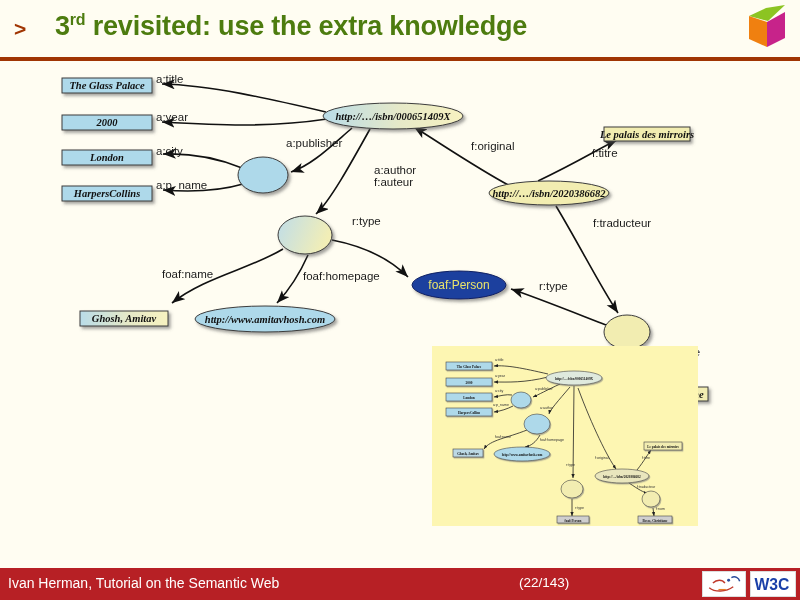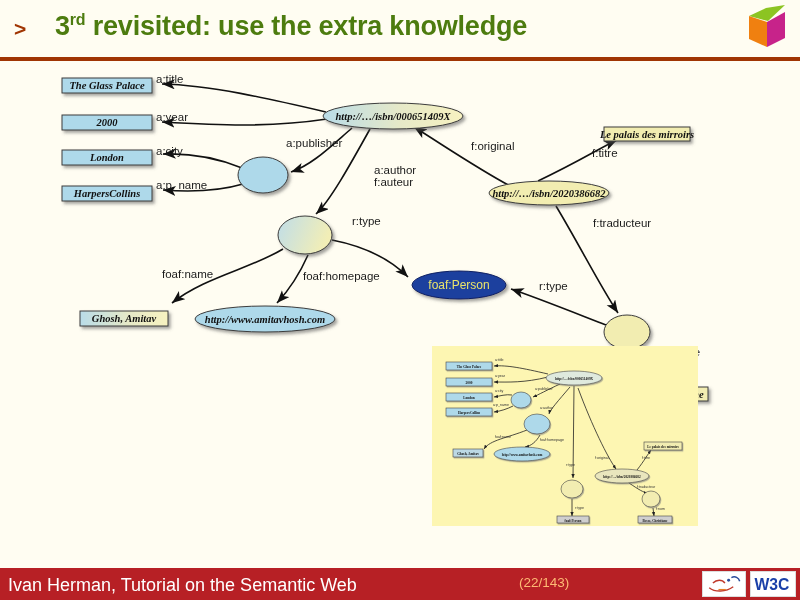--- a/index.html
+++ b/index.html
@@ -35,26 +35,26 @@
   #slide-title sup{font-size:16px;vertical-align:super;}
   
   #cube-logo{position:absolute;right:10px;top:3px;width:46px;height:48px;}
   
   #footer{
     position:absolute;left:0;bottom:0;width:800px;height:32px;
     background:#b72025;
   }
   #footer-author{
     position:absolute;left:8px;top:7px;
-    font-size:18px;color:#ffffff;white-space:nowrap;
+    font-size:14px;color:#ffffff;white-space:nowrap;
     font-family:"Liberation Sans", sans-serif;
   }
   #footer-page{
     position:absolute;left:519px;top:7px;
-    font-size:13.5px;color:#fdba74;white-space:nowrap;
+    font-size:13.5px;color:#ffffff;white-space:nowrap;
     font-family:"Liberation Sans", sans-serif;
   }
   #footer-logos{position:absolute;right:4px;top:2px;height:28px;display:flex;gap:4px;align-items:center;}
   .footer-logo{background:#ffffff;border:1px solid #dddddd;height:26px;box-sizing:border-box;display:flex;align-items:center;justify-content:flex-end;}
   #logo-arabic{width:44px;}
   #logo-w3c{width:46px;}
   
   #diagram{position:absolute;left:0;top:61px;width:800px;height:480px;}
   svg{display:block;}
   .edge-label{

